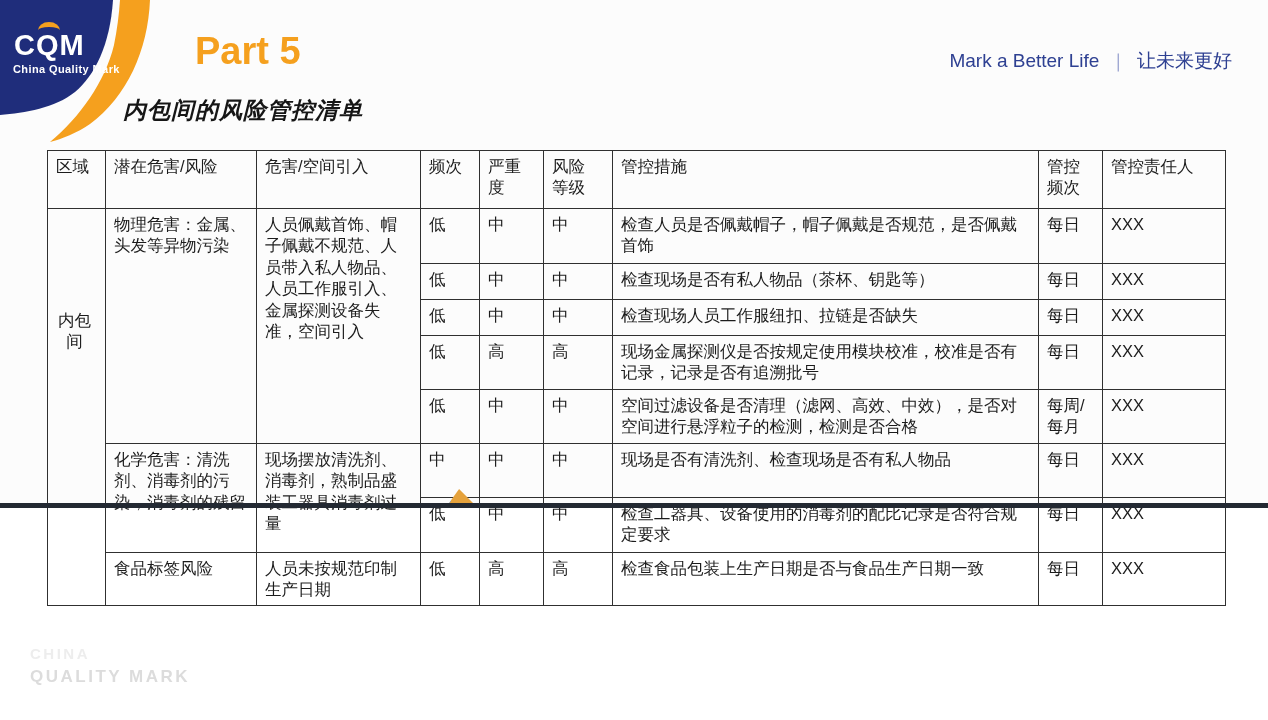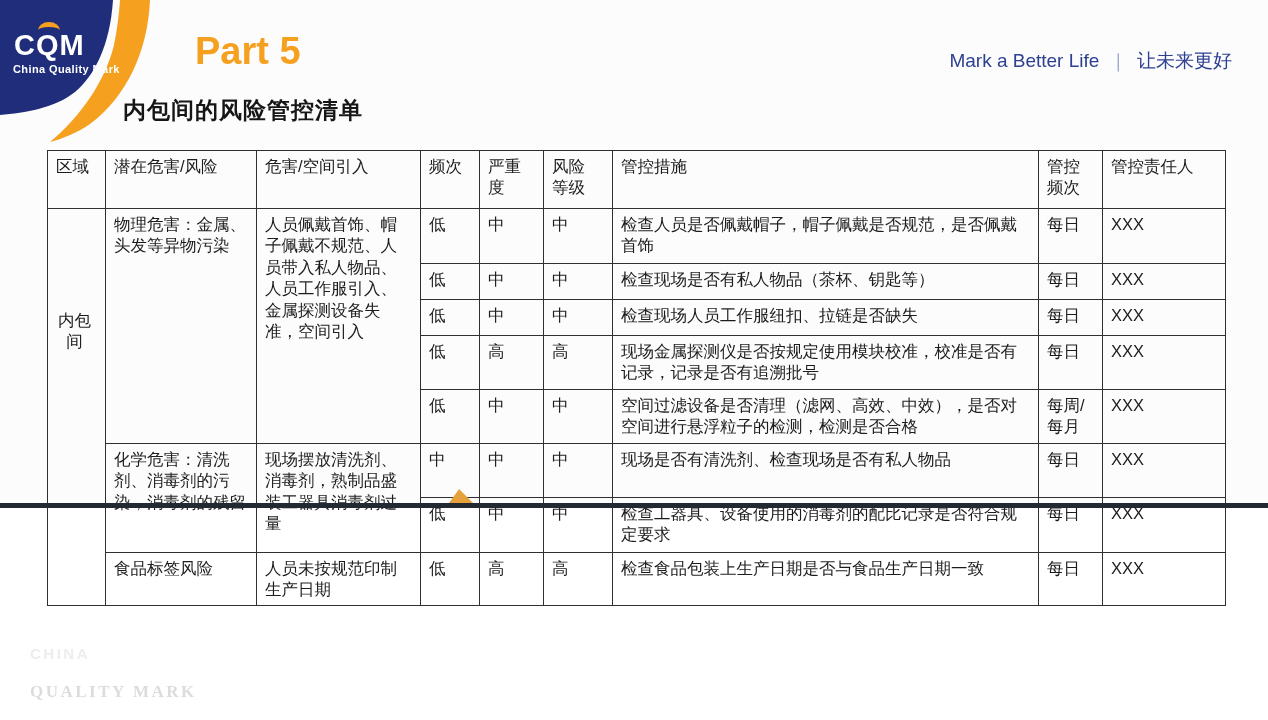--- a/index.html
+++ b/index.html
@@ -15,35 +15,35 @@
   .q-arc { position:absolute; left:38px; top:22px; width:22px; height:9px;
            border-top:5px solid #F5A01E; border-radius:12px 12px 0 0 / 9px 9px 0 0; }
   .logo-sub { position:absolute; left:13px; top:63px; font-size:11px; font-weight:700; color:#ffffff; letter-spacing:0.4px; white-space:nowrap; }
 
   
   .header-line { position:absolute; left:155px; top:30px; display:flex; align-items:baseline; gap:24px; white-space:nowrap;margin-left:40px; }
   .part-label { font-size:38px; font-weight:800; color:#F5A01E; }
   .page-title { font-size:32px; font-weight:800; color:#1F3285; letter-spacing:1px; }
   .tagline { position:absolute; top:48px; right:36px; display:flex; align-items:center; gap:10px; font-size:19px; color:#2E4092; white-space:nowrap; }
   .tagline .sep { color:#8A94C8; font-weight:400; font-size:18px; }
-  .subtitle { position:absolute; left:123px; top:95px; font-size:23px; font-weight:700; color:#161616; letter-spacing:1px; }
+  .subtitle { position:absolute; left:123px; top:95px; font-size:23px; font-weight:700; color:#161616; letter-spacing:1px;font-style:italic; }
 
   
   table.risk { position:absolute; left:47px; top:150px; width:1178px; border-collapse:collapse; table-layout:fixed; }
   .risk th, .risk td { border:1.8px solid #303030; vertical-align:top; text-align:left;
         font-size:16.5px; line-height:1.3; color:#1c1c1c; padding:5px 8px 4px 8px; font-weight:400; overflow:hidden; }
   .risk .w2 { display:inline-block; max-width:2.15em; }
   .risk td.area { text-align:center; vertical-align:middle; padding:4px 9px 155px 5px; }
   tr.hr{height:58px} tr.r1{height:55px} tr.r2{height:36px} tr.r3{height:36px} tr.r4{height:54px}
   tr.r5{height:54px} tr.r6{height:54px} tr.r7{height:55px} tr.r8{height:51px}
 
   
   .watermark { position:absolute; left:30px; top:645px; }
   .wm1 { font-size:15px; font-weight:700; color:#ededed; letter-spacing:2.5px; }
-  .wm2 { font-size:17px; font-weight:700; color:#dcdcdc; letter-spacing:2.5px; margin-top:20px;font-family:Liberation Serif, serif; }
+  .wm2 { font-size:17px; font-weight:700; color:#dcdcdc; letter-spacing:2.5px; margin-top:5px; }
   .bottom-bar { position:absolute; left:0; right:0; bottom:0; height:5px; background:#232932; }
   .bottom-tri { position:absolute; left:449px; bottom:5px; width:24px; height:14px;
                 background:linear-gradient(100deg,#9b9b9b 14%,#E5A23C 14%);
                 clip-path:polygon(42% 0, 0 100%, 100% 100%); }
 </style>
 </head>
 <body>
 
 <div class="slide">
 

